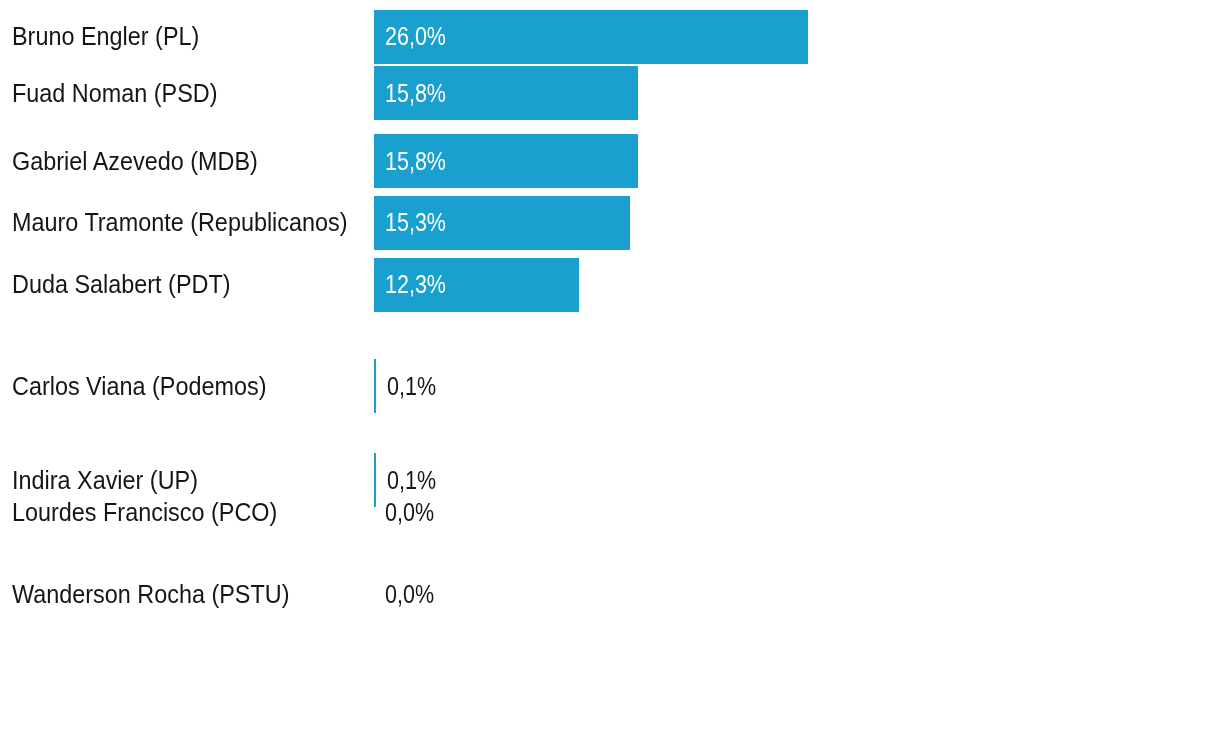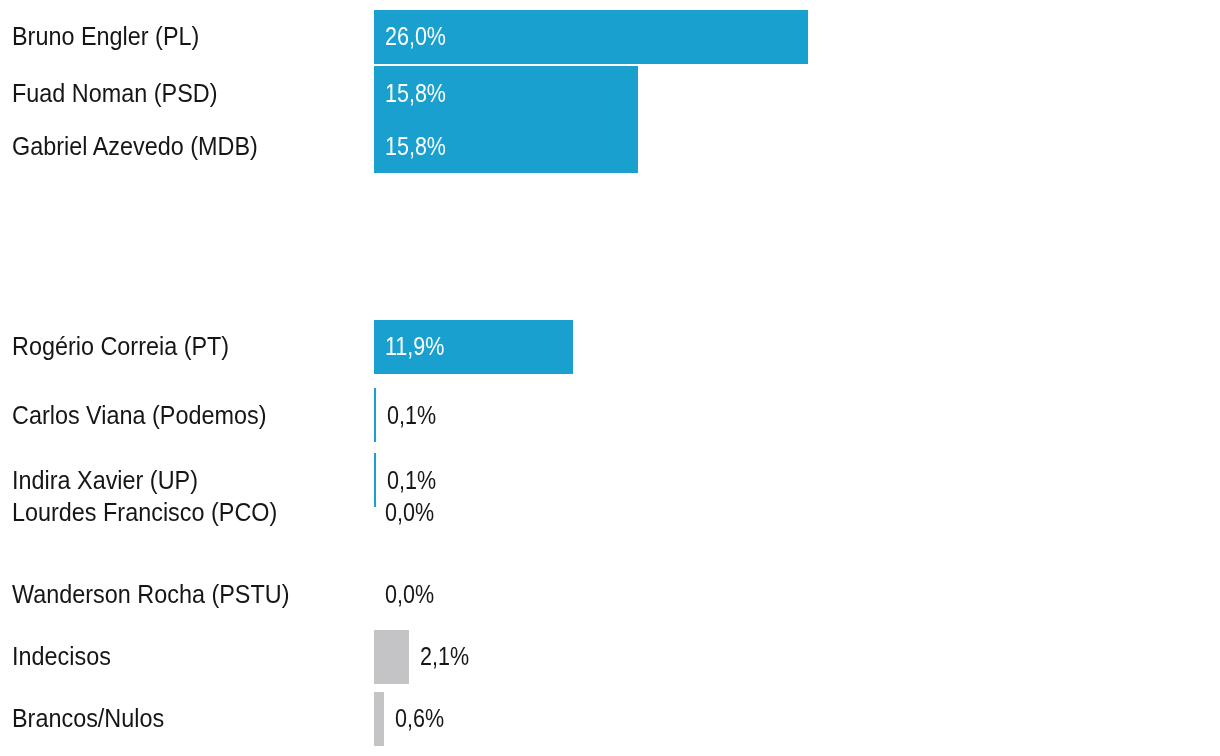--- a/index.html
+++ b/index.html
@@ -34,53 +34,48 @@
     <div class="row" style="top:9.60px;height:54.1px">
       <span class="label" style="left:12.2px;height:54.1px;font-size:25px;transform:scaleX(0.936) translateZ(0)">Bruno Engler (PL)</span>
       <span class="bar" style="left:373.9px;width:434.46px;height:54.1px;background:#1aa0ce"></span>
       <span class="val" style="left:384.50px;height:54.1px;font-size:25px;color:#ffffff;transform:scaleX(0.86) translateZ(0)">26,0%</span>
     </div>
     <div class="row" style="top:66px;height:54.1px">
       <span class="label" style="left:12.2px;height:54.1px;font-size:25px;transform:scaleX(0.936) translateZ(0)">Fuad Noman (PSD)</span>
       <span class="bar" style="left: 373.9px; width: 264.018px; height: 54.1px; background: rgb(26, 160, 206);"></span>
       <span class="val" style="left:384.50px;height:54.1px;font-size:25px;color:#ffffff;transform:scaleX(0.86) translateZ(0)">15,8%</span>
     </div>
-    <div class="row" style="top:119px;height:54.1px">
+    <div class="row" style="top:134px;height:54.1px">
       <span class="label" style="left:12.2px;height:54.1px;font-size:25px;transform:scaleX(0.936) translateZ(0)">Gabriel Azevedo (MDB)</span>
       <span class="bar" style="left: 373.9px; width: 264.018px; height: 54.1px; background: rgb(26, 160, 206);"></span>
       <span class="val" style="left:384.50px;height:54.1px;font-size:25px;color:#ffffff;transform:scaleX(0.86) translateZ(0)">15,8%</span>
     </div>
-    <div class="row" style="top:319.60px;height:54.1px">
-      <span class="label" style="left:12.2px;height:54.1px;font-size:25px;transform:scaleX(0.936) translateZ(0)">Rogério Correia (PT)</span>
-      <span class="bar" style="left: 373.9px; width: 198.849px; height: 54.1px; background: rgb(26, 160, 206);"></span>
-      <span class="val" style="left:384.50px;height:54.1px;font-size:25px;color:#ffffff;transform:scaleX(0.86) translateZ(0)">11,9%</span>
+    <div class="row" style="top:195.60px;height:54.1px">
+      <span class="label" style="left:12.2px;height:54.1px;font-size:25px;transform:scaleX(0.936) translateZ(0)">Mauro Tramonte (Republicanos)</span>
+      <span class="bar" style="left: 373.9px; width: 255.663px; height: 54.1px; background: rgb(26, 160, 206);"></span>
+      <span class="val" style="left:384.50px;height:54.1px;font-size:25px;color:#ffffff;transform:scaleX(0.86) translateZ(0)">15,3%</span>
     </div>
-    <div class="row" style="top:388px;height:54.1px">
+    <div class="row" style="top:257.60px;height:54.1px">
+      <span class="label" style="left:12.2px;height:54.1px;font-size:25px;transform:scaleX(0.936) translateZ(0)">Duda Salabert (PDT)</span>
+      <span class="bar" style="left: 373.9px; width: 205.533px; height: 54.1px; background: rgb(26, 160, 206);"></span>
+      <span class="val" style="left:384.50px;height:54.1px;font-size:25px;color:#ffffff;transform:scaleX(0.86) translateZ(0)">12,3%</span>
+    </div>
+    <div class="row" style="top:359px;height:54.1px">
       <span class="label" style="left:12.2px;height:54.1px;font-size:25px;transform:scaleX(0.936) translateZ(0)">Carlos Viana (Podemos)</span>
       <span class="bar" style="left: 373.9px; width: 1.671px; height: 54.1px; background: rgb(26, 160, 206);"></span>
       <span class="val" style="left: 386.571px; height: 54.1px; font-size: 25px; color: rgb(22, 22, 22); transform: scaleX(0.86) translateZ(0px);">0,1%</span>
     </div>
     <div class="row" style="top:453px;height:54.1px">
       <span class="label" style="left:12.2px;height:54.1px;font-size:25px;transform:scaleX(0.936) translateZ(0)">Indira Xavier (UP)</span>
       <span class="bar" style="left: 373.9px; width: 1.671px; height: 54.1px; background: rgb(26, 160, 206);"></span>
       <span class="val" style="left: 386.571px; height: 54.1px; font-size: 25px; color: rgb(22, 22, 22); transform: scaleX(0.86) translateZ(0px);">0,1%</span>
     </div>
     <div class="row" style="top:485px;height:54.1px">
       <span class="label" style="left:12.2px;height:54.1px;font-size:25px;transform:scaleX(0.936) translateZ(0)">Lourdes Francisco (PCO)</span>
       <span class="bar" style="left:373.9px;width:0.00px;height:54.1px;background:#1aa0ce"></span>
       <span class="val" style="left:384.90px;height:54.1px;font-size:25px;color:#161616;transform:scaleX(0.86) translateZ(0)">0,0%</span>
     </div>
     <div class="row" style="top:567.60px;height:54.1px">
       <span class="label" style="left:12.2px;height:54.1px;font-size:25px;transform:scaleX(0.936) translateZ(0)">Wanderson Rocha (PSTU)</span>
       <span class="bar" style="left:373.9px;width:0.00px;height:54.1px;background:#1aa0ce"></span>
       <span class="val" style="left:384.90px;height:54.1px;font-size:25px;color:#161616;transform:scaleX(0.86) translateZ(0)">0,0%</span>
     </div>
-    <div class="row" style="top:629.60px;height:54.1px">
-      <span class="label" style="left:12.2px;height:54.1px;font-size:25px;transform:scaleX(0.936) translateZ(0)">Indecisos</span>
-      <span class="bar" style="left: 373.9px; width: 35.091px; height: 54.1px; background: rgb(196, 196, 198);"></span>
-      <span class="val" style="left: 419.991px; height: 54.1px; font-size: 25px; color: rgb(22, 22, 22); transform: scaleX(0.86) translateZ(0px);">2,1%</span>
-    </div>
-    <div class="row" style="top:691.60px;height:54.1px">
-      <span class="label" style="left:12.2px;height:54.1px;font-size:25px;transform:scaleX(0.936) translateZ(0)">Brancos/Nulos</span>
-      <span class="bar" style="left: 373.9px; width: 10.026px; height: 54.1px; background: rgb(196, 196, 198);"></span>
-      <span class="val" style="left: 394.926px; height: 54.1px; font-size: 25px; color: rgb(22, 22, 22); transform: scaleX(0.86) translateZ(0px);">0,6%</span>
-    </div>
 </div>
 
 </body></html>

